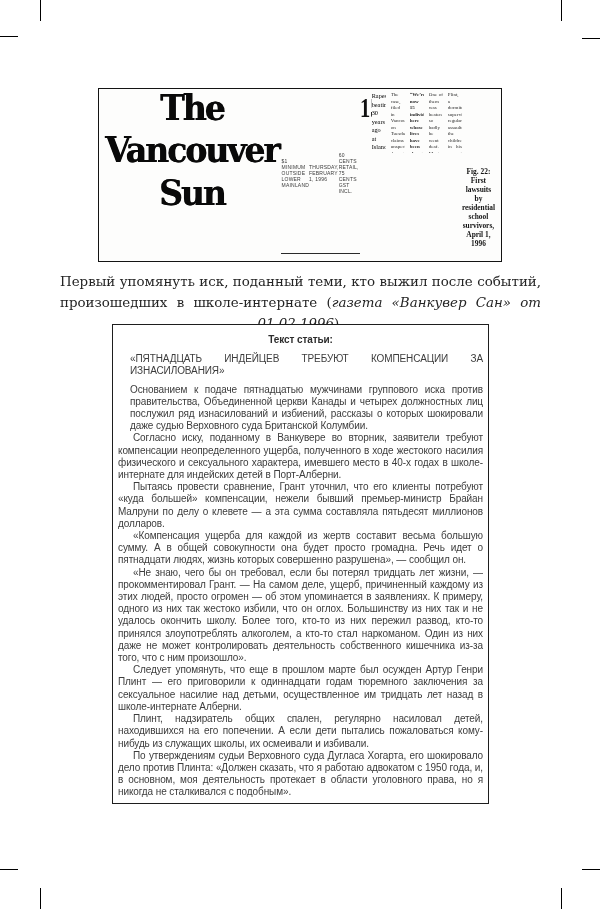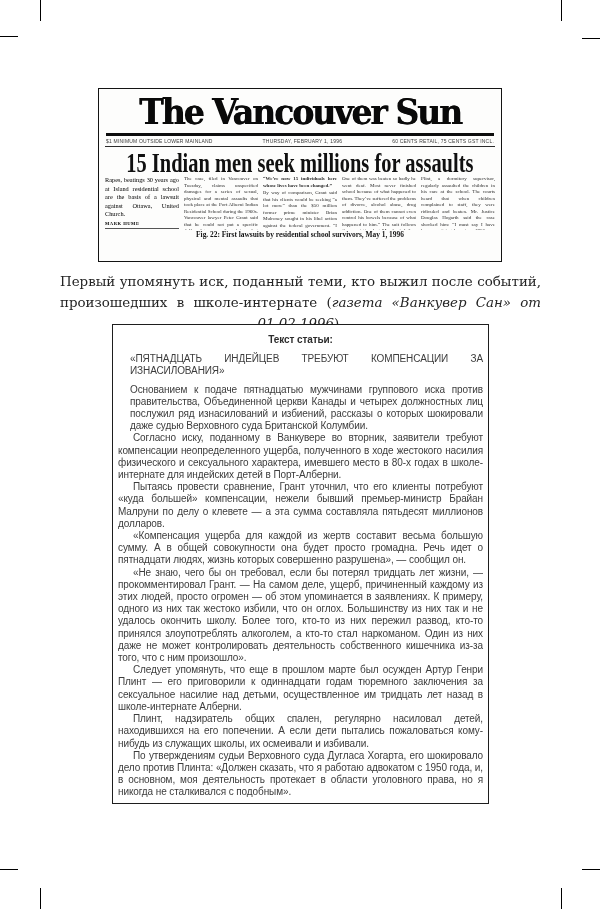--- a/index.html
+++ b/index.html
@@ -7,22 +7,22 @@
   body { font-family:"Liberation Sans", sans-serif; }
   .page { position:relative; width:600px; height:909px; background:#ffffff; margin:0 auto; overflow:hidden; }
 
   
   .crop { position:absolute; background:#000; }
   .crop.v { width:1px; height:21px; }
   .crop.h { width:18px; height:1px; }
 
   
   .clipping { position:absolute; left:98px; top:88px; width:404px; height:174px;
-              border:1.6px solid #141414; background:#fdfdfc; padding:3px 6px 16px;
-              display:flex; flex-direction:column; }
+              border:1.6px solid #141414; background:#fdfdfc; padding:3px 6px 7px;
+              display:flex; flex-direction:row; }
   .masthead { text-align:center; font-family:"DejaVu Serif", serif; font-weight:bold;
               font-size:33px; line-height:40px; color:#090909; letter-spacing:-2px;
               text-shadow:0.6px 0 0 #090909; transform:scaleY(1.06); }
   .rule-thick { height:3px; background:#0d0d0d; margin:1px 1px 0; }
   .dateline { display:flex; justify-content:space-between; align-items:center;
               font-size:5px; letter-spacing:0.2px; color:#3a3a3a; padding:2px 1px 2px;
               border-bottom:1px solid #2a2a2a; }
   .np-headline-wrap { overflow:hidden; margin:2px 0 2px; height:29px;text-align:center; }
   .np-headline { font-family:"Liberation Serif", serif; font-weight:bold; font-size:27px;
                  line-height:29px; color:#101010; white-space:nowrap; width:132%;
@@ -96,32 +96,32 @@
         <div>By way of comparison, Grant said that his clients would be seeking “a lot more” than the $50 million former prime minister Brian Mulroney sought in his libel action against the federal government. “I wonder what he’d be asking if he’d lost 30 years of his life,” said Grant. “When you look at the pleadings in this case, the damage to each of these people is immense.</div>
       </div>
       <div class="np-col">
         <div>One of them was beaten so badly he went deaf. Most never finished school because of what happened to them. They’ve suffered the problems of divorce, alcohol abuse, drug addiction. One of them cannot even control his bowels because of what happened to him.” The suit follows the conviction last March of Arthur Henry Plint, who was given 11 years in jail for a string of sexual assaults committed 30 years ago at the Alberni school.</div>
       </div>
       <div class="np-col">
         <div>Plint, a dormitory supervisor, regularly assaulted the children in his care at the school. The courts heard that when children complained to staff, they were ridiculed and beaten. Mr. Justice Douglas Hogarth said the case shocked him: “I must say I have been practising law since 1950 as a lawyer, principally in criminal law, and I...</div>
 
       </div>
     </div>
-    <div class="fig-caption">Fig. 22:  First lawsuits by residential school survivors, May 1, 1996</div>
+    <div class="fig-caption">Fig. 22:  First lawsuits by residential school survivors, April 1, 1996</div>
   </div>
 
   <div class="ru-caption">
     <span>Первый упомянуть иск, поданный теми, кто выжил после событий, произошедших в школе-интернате (</span><em>газета «Ванкувер Сан» от 01.02.1996</em><span>).</span>
   </div>
 
   <div class="article-box">
     <div class="article-title">Текст статьи:</div>
     <p class="no-indent quote-head">«ПЯТНАДЦАТЬ ИНДЕЙЦЕВ ТРЕБУЮТ КОМПЕНСАЦИИ ЗА ИЗНАСИЛОВАНИЯ»</p>
     <p class="no-indent">Основанием к подаче пятнадцатью мужчинами группового иска против правительства, Объединенной церкви Канады и четырех должностных лиц послужил ряд изнасилований и избиений, рассказы о которых шокировали даже судью Верховного суда Британской Колумбии.</p>
-    <p>Согласно иску, поданному в Ванкувере во вторник, заявители требуют компенсации неопределенного ущерба, полученного в ходе жестокого насилия физического и сексуального характера, имевшего место в 80-х годах в школе-интернате для индейских детей в Порт-Алберни.</p>
+    <p>Согласно иску, поданному в Ванкувере во вторник, заявители требуют компенсации неопределенного ущерба, полученного в ходе жестокого насилия физического и сексуального характера, имевшего место в 40-х годах в школе-интернате для индейских детей в Порт-Алберни.</p>
     <p>Пытаясь провести сравнение, Грант уточнил, что его клиенты потребуют «куда большей» компенсации, нежели бывший премьер-министр Брайан Малруни по делу о клевете — а эта сумма составляла пятьдесят миллионов долларов.</p>
     <p>«Компенсация ущерба для каждой из жертв составит весьма большую сумму. А в общей совокупности она будет просто громадна. Речь идет о пятнадцати людях, жизнь которых совершенно разрушена», — сообщил он.</p>
     <p>«Не знаю, чего бы он требовал, если бы потерял тридцать лет жизни, — прокомментировал Грант. — На самом деле, ущерб, причиненный каждому из этих людей, просто огромен — об этом упоминается в заявлениях. К примеру, одного из них так жестоко избили, что он оглох. Большинству из них так и не удалось окончить школу. Более того, кто-то из них пережил развод, кто-то принялся злоупотреблять алкоголем, а кто-то стал наркоманом. Один из них даже не может контролировать деятельность собственного кишечника из-за того, что с ним произошло».</p>
     <p>Следует упомянуть, что еще в прошлом марте был осужден Артур Генри Плинт — его приговорили к одиннадцати годам тюремного заключения за сексуальное насилие над детьми, осуществленное им тридцать лет назад в школе-интернате Алберни.</p>
     <p>Плинт, надзиратель общих спален, регулярно насиловал детей, находившихся на его попечении. А если дети пытались пожаловаться кому-нибудь из служащих школы, их осмеивали и избивали.</p>
     <p>По утверждениям судьи Верховного суда Дугласа Хогарта, его шокировало дело против Плинта: «Должен сказать, что я работаю адвокатом с 1950 года, и, в основном, моя деятельность протекает в области уголовного права, но я никогда не сталкивался с подобным».</p>
 
   </div>
 
 </div>

